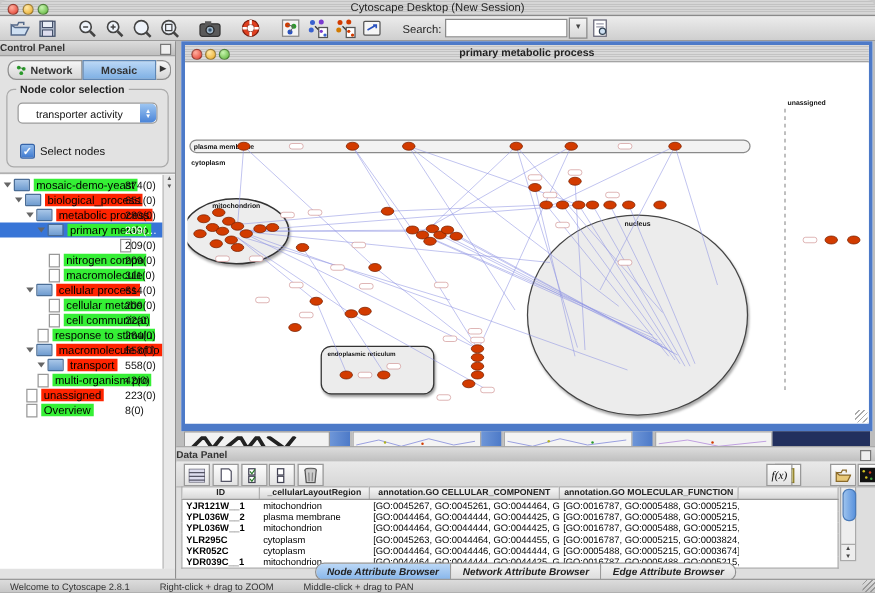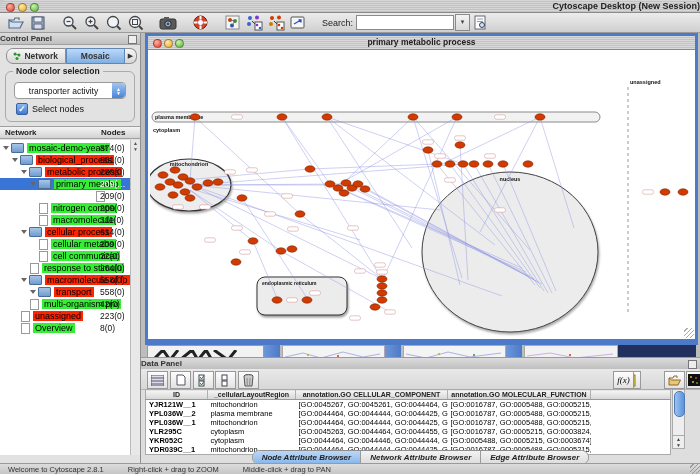--- a/index.html
+++ b/index.html
@@ -1,19 +1,19 @@
 <!DOCTYPE html>
 <html><head>
 <meta charset="utf-8">
 <style>
   html,body{margin:0;padding:0;background:#888;}
   #app{position:relative;width:700px;height:474px;background:#c8c8c8;font-family:"Liberation Sans",sans-serif;overflow:hidden;-webkit-font-smoothing:antialiased;}
   
   .titlebar{position:absolute;left:0;top:0;width:700px;height:12px;background:repeating-linear-gradient(180deg,#d6d6d6 0 1px,#c2c2c2 1px 2px);border-bottom:1px solid #8a8a8a;border-radius:6px 6px 0 0;}
-  .titlebar .title{position:absolute;left:0;right:0;top:1px;text-align:right;font-size:9px;font-weight:bold;color:#222;}
+  .titlebar .title{position:absolute;left:0;right:0;top:1px;text-align:center;font-size:9px;font-weight:normal;color:#222;}
   .tl{position:absolute;top:3px;width:7px;height:7px;border-radius:50%;border:1px solid rgba(0,0,0,.35);}
   .tl.red{left:6px;background:radial-gradient(circle at 35% 30%,#ffb0a0,#e33a2a);}
   .tl.yel{left:18px;background:radial-gradient(circle at 35% 30%,#ffe9a8,#e9a821);}
   .tl.grn{left:30px;background:radial-gradient(circle at 35% 30%,#c8f5b0,#58b234);}
   
   .toolbar{position:absolute;left:0;top:13px;width:700px;height:20px;background:linear-gradient(180deg,#ececec,#cfcfcf);border-bottom:1px solid #9a9a9a;display:flex;align-items:center;padding-left:6px;box-sizing:border-box;}
   .tbtn{width:20px;height:17px;display:flex;align-items:center;justify-content:center;margin-right:2px;}
   .tsep{width:10px;height:1px;}
   .searchlab{font-size:9px;color:#222;margin:0 3px 0 2px;}
   .searchbox{width:92px;height:13px;border:1px solid #8a8a8a;background:#fff;font-size:9px;padding:0 2px;}
@@ -23,21 +23,21 @@
   .panel-head{height:11px;background:linear-gradient(#dcdcdc,#bfbfbf);border-bottom:1px solid #9f9f9f;font-size:8px;font-weight:bold;color:#333;line-height:11px;padding-left:0;position:relative;}
   .float-ic{position:absolute;right:3px;top:2px;width:7px;height:7px;border:1px solid #777;background:#eee;}
   .cp-tabs{display:flex;align-items:flex-end;height:17px;padding:2px 3px 0 6px;}
   .cp-tab{flex:1;height:14px;border:1px solid #8f8f8f;background:linear-gradient(#f6f6f6,#d6d6d6);font-size:8.5px;font-weight:bold;color:#333;display:flex;align-items:center;justify-content:center;gap:3px;}
   .cp-tab.first{border-radius:7px 0 0 7px;}
   .cp-tab.sel{background:linear-gradient(#bcd8f6,#7fb0e4);border-color:#5f87b5;}
   .cp-tab-arrow{width:11px;height:14px;border:1px solid #8f8f8f;border-left:none;border-radius:0 7px 7px 0;background:linear-gradient(#f6f6f6,#d6d6d6);font-size:7px;line-height:14px;text-align:center;color:#333;}
   .netic{width:8px;height:8px;display:inline-block;}
   .groupbox{margin:7px 5px 4px 5px;border:1px solid #aaa;border-radius:6px;position:relative;padding:8px 4px 6px 4px;}
   .groupbox .legend{position:absolute;top:-6px;left:7px;background:#e2e2e2;padding:0 3px;font-size:8.5px;font-weight:bold;color:#222;}
-  .dropdown{height:15px;margin:2px 4px 4px 4px;border:1px solid #9a9a9a;border-radius:4px;background:#fff;display:flex;align-items:center;position:relative;}
+  .dropdown{height:15px;margin:2px 4px 16px 4px;border:1px solid #9a9a9a;border-radius:4px;background:#fff;display:flex;align-items:center;position:relative;}
   .dropdown .val{flex:1;font-size:8.5px;color:#111;text-align:center;}
   .dropdown .step{width:13px;height:15px;border-radius:0 4px 4px 0;background:linear-gradient(#9ec6f2,#4a84d8);display:flex;flex-direction:column;align-items:center;justify-content:center;color:#fff;font-size:5px;line-height:4px;}
   .checkrow{display:flex;align-items:center;gap:4px;padding-left:6px;}
   .checkbox{width:10px;height:10px;border:1px solid #3563a8;border-radius:2px;background:linear-gradient(#8cb8ec,#3f7ad0);color:#fff;font-size:9px;line-height:10px;text-align:center;font-weight:bold;}
   .checklab{font-size:9px;color:#111;}
   .list-head{height:11px;margin-top:2px;background:linear-gradient(#f4f4f4,#d2d2d2);border-top:1px solid #9f9f9f;border-bottom:1px solid #9f9f9f;position:relative;font-size:8px;font-weight:bold;color:#222;}
   .list-head .h1{position:absolute;left:5px;top:1px;}
   .list-head .h2{position:absolute;left:101px;top:1px;}
   #network-tree{position:absolute;left:0;top:107px;bottom:8px;width:132px;background:#fff;overflow:hidden;padding-top:2px;}
   .tree-scroll{position:absolute;right:0;top:107px;bottom:8px;width:9px;background:#e8e8e8;border-left:1px solid #bbb;font-size:5px;color:#555;text-align:center;line-height:6px;}

